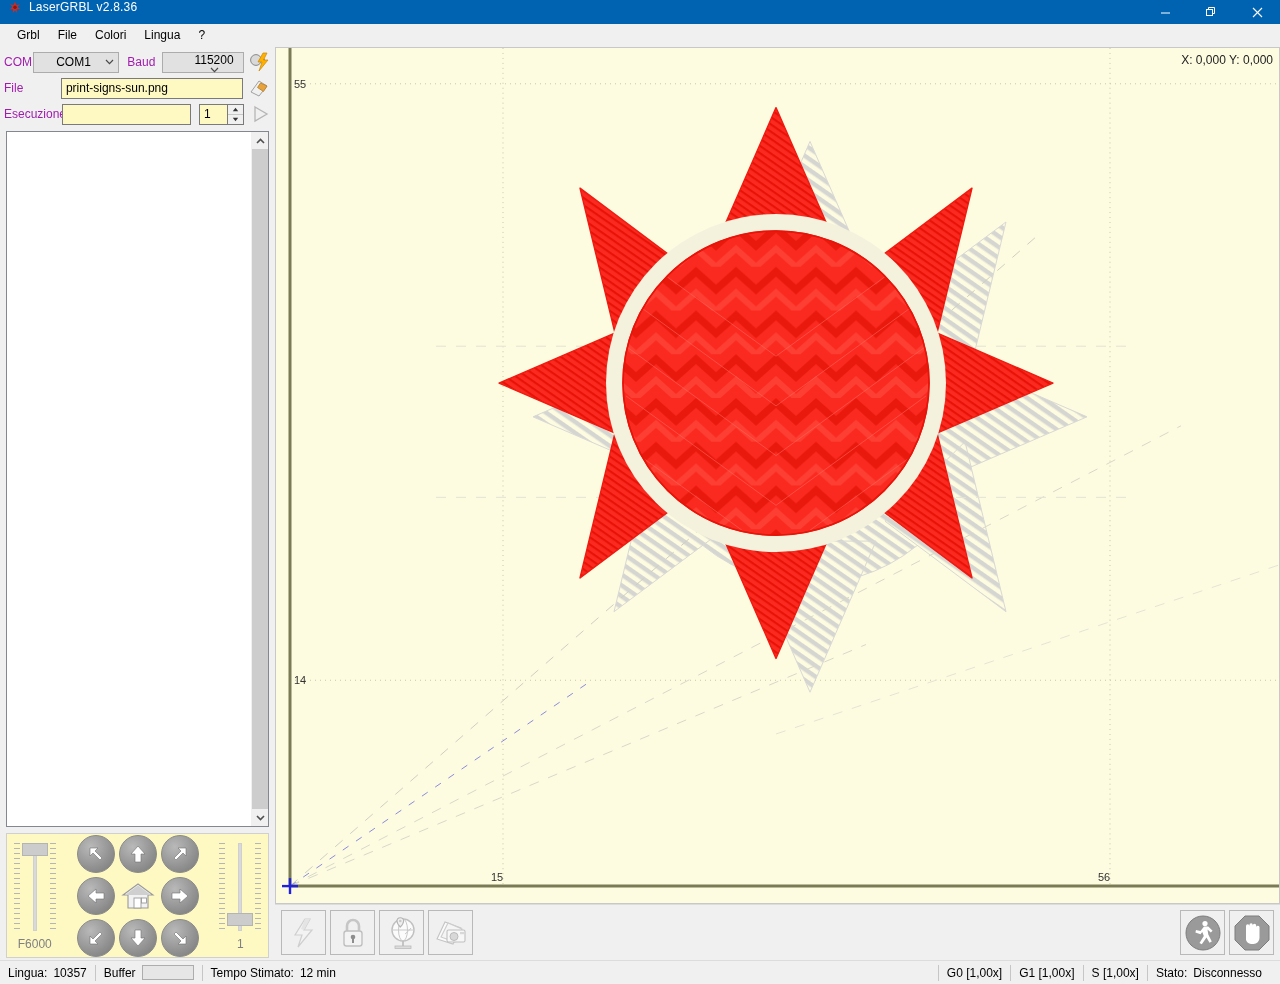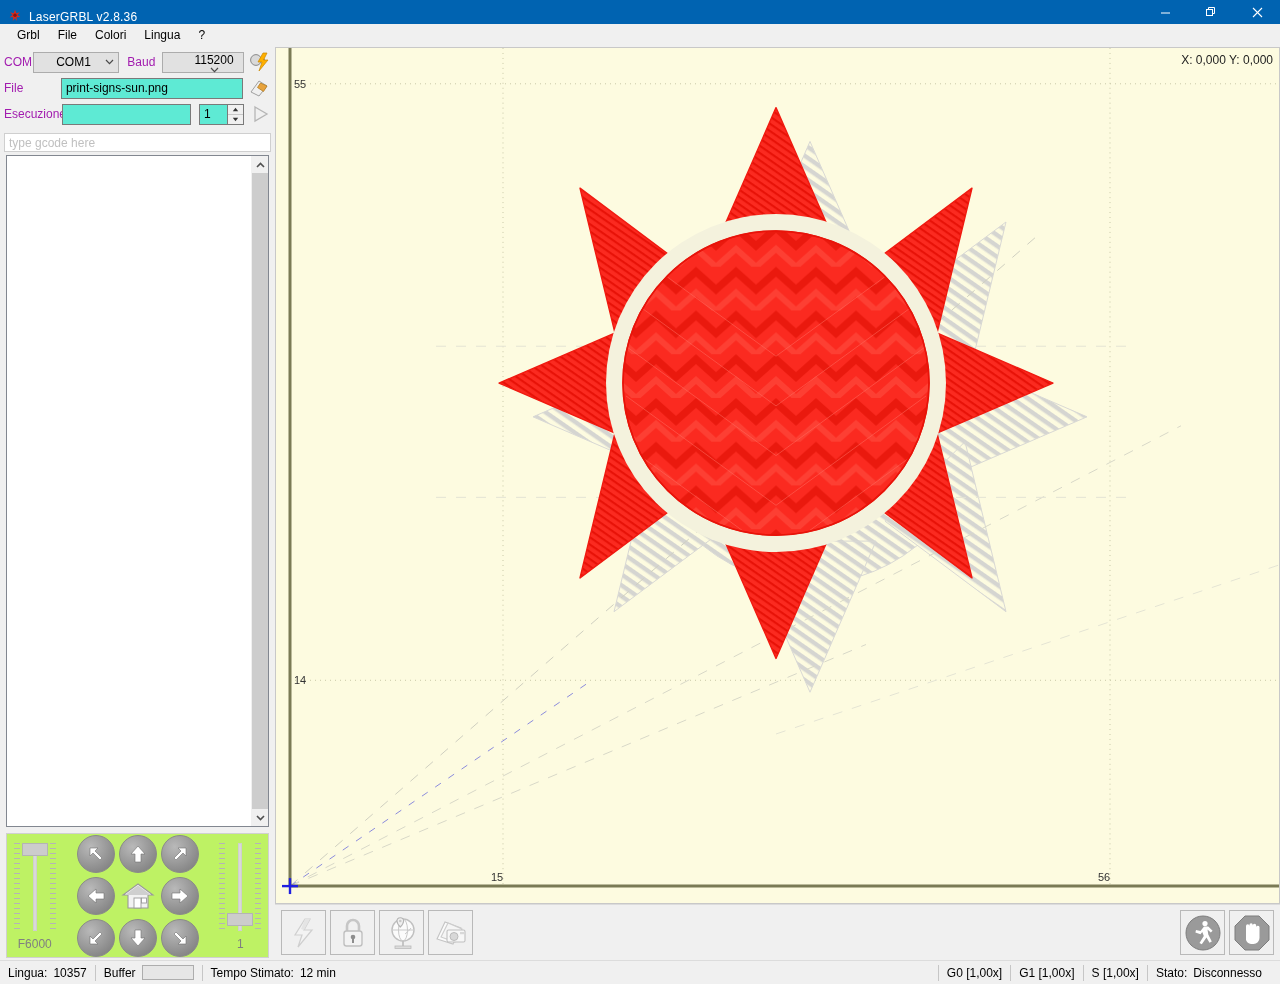--- a/index.html
+++ b/index.html
@@ -8,21 +8,21 @@
     font-family: "Liberation Sans", sans-serif;
     font-size: 12px;
     background: #f0f0f0;
     overflow: hidden;
   }
   #app { position: relative; width: 1280px; height: 984px; display: flex; flex-direction: column; }
 
   
   .titlebar {
     height: 24px; background: #0063b1; color: #fff;
-    display: flex; align-items: flex-end; flex: 0 0 24px;
+    display: flex; align-items: flex-start; flex: 0 0 24px;
   }
   .titlebar .app-icon { width: 16px; height: 16px; margin: 0 6px 0 7px; position: relative; }
   .titlebar .app-icon svg { display: block; }
   .titlebar .title-text { font-size: 12px; letter-spacing: .2px; }
   .titlebar .spacer { flex: 1; }
   .winbtn {
     width: 46px; height: 24px; display: flex; align-items: center; justify-content: center;
     color: #fff;
   }
 
@@ -57,21 +57,21 @@
     color: #000; padding-left: 22px;
   }
   .combo .cv { flex: 1; }
   .combo .arrow {
     width: 17px; height: 19px; display: flex; align-items: center; justify-content: center;
   }
   .combo-com { width: 88px; }
   .combo-baud { width: 83px; flex-direction: column; }
 
   .txtbox {
-    height: 21px; background: #5eead4; border: 1px solid #7a7a7a;
+    height: 21px; background: #fef9c3; border: 1px solid #7a7a7a;
     font-size: 12px; color: #000; display: flex; align-items: center; padding-left: 4px;
   }
   .file-box { width: 186px; }
   .exec-box { width: 135px; }
   .spin-box { width: 28px; border-right: none; }
   .spin {
     display: flex; align-items: stretch; height: 21px; margin-left: 8px;
   }
   .spin-btns {
     width: 17px; border: 1px solid #7a7a7a; background: #f0f0f0;
@@ -99,21 +99,21 @@
   .vscroll {
     width: 17px; background: #f0f0f0; border-left: 1px solid #f0f0f0;
     display: flex; flex-direction: column;
   }
   .vscroll .sb-btn { height: 17px; background: #f0f0f0; display: flex; align-items: center; justify-content: center; }
   .vscroll .sb-track { flex: 1; background: #cdcdcd; }
 
   
   .jog {
     height: 125px; flex: 0 0 125px; margin: 6px 6px 2px 6px;
-    border: 1px solid #d0d0d0; background: #bef264;
+    border: 1px solid #d0d0d0; background: #fef9c3;
     display: flex; align-items: center; justify-content: center; gap: 14px;
     position: relative;
   }
   .slider-col { display: flex; flex-direction: column; align-items: center; width: 60px; }
   .slider-track-wrap { position: relative; width: 48px; height: 92px; }
   .slider-rail {
     position: absolute; left: 50%; transform: translateX(-50%);
     top: 2px; bottom: 2px; width: 4px; background: #d9d9d9; border: 1px solid #cfcfcf;
   }
   .slider-ticks { position: absolute; top: 2px; bottom: 2px; width: 6px; }
@@ -273,23 +273,20 @@
             </span>
           </span>
           <span class="iconbtn">
             <svg width="20" height="18" viewBox="0 0 20 18">
               <polygon points="5,2 17,9 5,16" fill="#f0f0f0" stroke="#b5b5b5" stroke-width="1.3"></polygon>
             </svg>
           </span>
         </div>
       </div>
 
-      <div class="gcode-input">
-        <span>type gcode here</span>
-      </div>
 
       <div class="listwrap">
         <div class="listbody"></div>
         <div class="vscroll">
           <div class="sb-btn">
             <svg width="9" height="6" viewBox="0 0 9 6">
                 <polyline points="1,5 4.5,1.4 8,5" fill="none" stroke="#505050" stroke-width="1.6"></polyline>
               </svg>
           </div>
           <div class="sb-track"></div>

